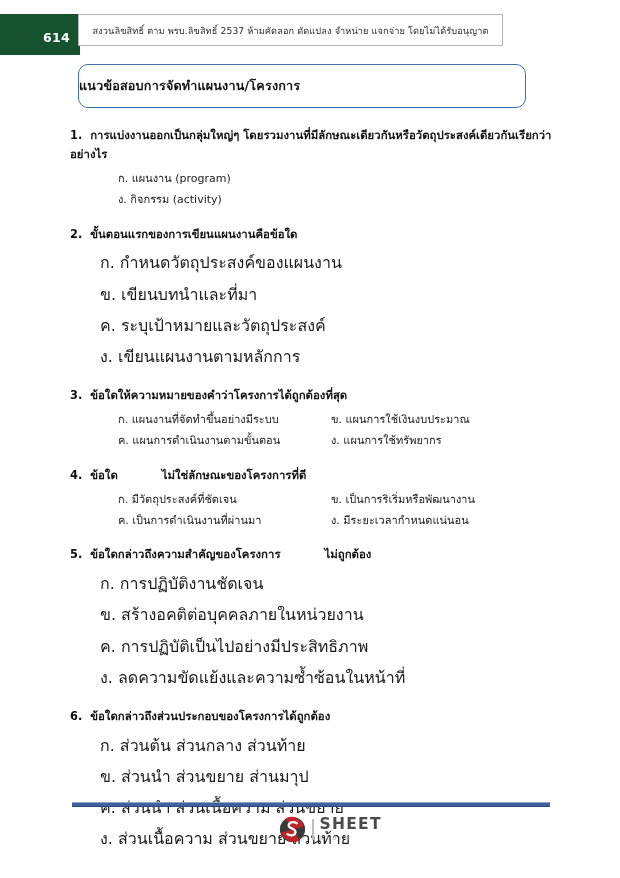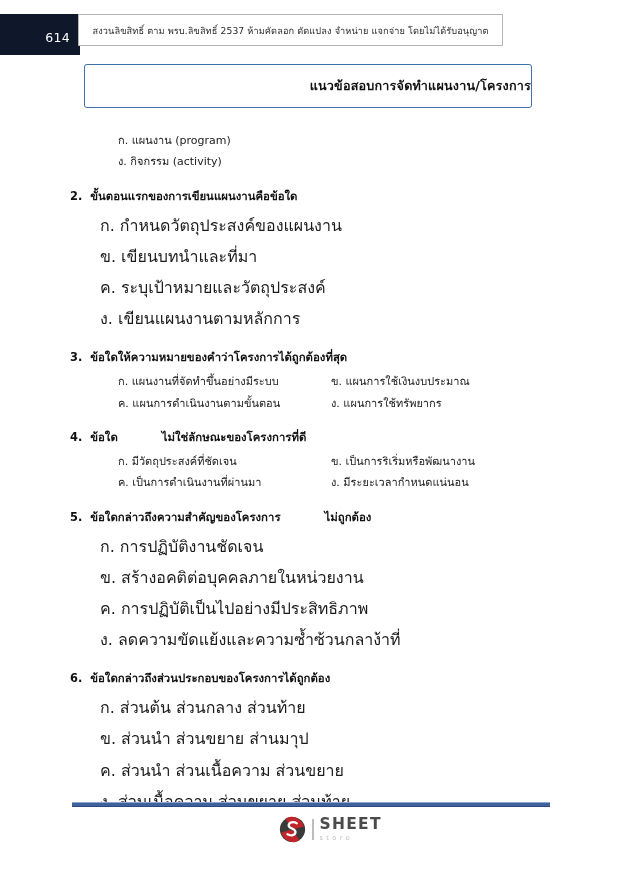--- a/index.html
+++ b/index.html
@@ -23,27 +23,28 @@
     left: 0;
     width: 620px;
     height: 62px;
   }
   .page-number-box {
     position: absolute;
     left: 0;
     top: 14px;
     width: 80px;
     height: 41px;
-    background: #0f172a;
+    background: #14532d;
     color: #ffffff;
     font-size: 12.5px;
     text-align: right;
     box-sizing: border-box;
     padding: 16px 10px 0 0;
     letter-spacing: .3px;
+    font-weight: bold;
   }
   .copyright-box {
     position: absolute;
     left: 78px;
     top: 14px;
     width: 425px;
     height: 32px;
     border: 1px solid #b5b5b5;
     background: #ffffff;
     box-sizing: border-box;
@@ -54,31 +55,31 @@
   .copyright-text {
     font-size: 9.2px;
     color: #2b2b2b;
     white-space: nowrap;
     letter-spacing: .1px;
   }
 
   
   .title-banner {
     position: absolute;
-    left: 84px;
+    left: 78px;
     top: 64px;
     width: 448px;
     height: 44px;
     border: 1.6px solid #3f6fad;
-    border-radius: 3px;
+    border-radius: 10px;
     background: #ffffff;
     box-sizing: border-box;
     display: flex;
     align-items: center;
-    justify-content: flex-end;
+    justify-content: flex-start;
   }
   .title-text {
     font-size: 12.6px;
     font-weight: bold;
     color: #111111;
     letter-spacing: .2px;
   }
 
   
   .content {
@@ -210,20 +211,21 @@
     <span class="copyright-text">สงวนลิขสิทธิ์ ตาม พรบ.ลิขสิทธิ์ 2537 ห้ามคัดลอก ดัดแปลง จำหน่าย แจกจ่าย โดยไม่ได้รับอนุญาต</span>
   </div>
 </div>
 
 <div class="title-banner">
   <span class="title-text">แนวข้อสอบการจัดทำแผนงาน/โครงการ</span>
 </div>
 
 <div class="content" id="question-list">
     <div class="question-block">
+      <div class="question-stem"><span class="q-num">1.</span>&nbsp;&nbsp;<span>การแบ่งงานออกเป็นกลุ่มใหญ่ๆ โดยรวมงานที่มีลักษณะเดียวกันหรือวัตถุประสงค์เดียวกันเรียกว่าอย่างไร</span></div>
       <div class="choices double">
         <div class="choice-grid-row">
           <span class="choice-cell col-a">ก. แผนงาน (program)</span>
         </div>
         <div class="choice-grid-row">
           <span class="choice-cell col-b">ง. กิจกรรม (activity)</span>
         </div>
       </div>
     </div>
     <div class="question-block">
@@ -260,21 +262,21 @@
           <span class="choice-cell col-b">ง.  มีระยะเวลากำหนดแน่นอน</span>
         </div>
       </div>
     </div>
     <div class="question-block">
       <div class="question-stem"><span class="q-num">5.</span>&nbsp;&nbsp;<span>ข้อใดกล่าวถึงความสำคัญของโครงการ</span><span class="q-underline">ไม่</span><span>ถูกต้อง</span></div>
       <div class="choices single">
         <div class="choice-row">ก.  การปฏิบัติงานชัดเจน</div>
         <div class="choice-row">ข.  สร้างอคติต่อบุคคลภายในหน่วยงาน</div>
         <div class="choice-row">ค.  การปฏิบัติเป็นไปอย่างมีประสิทธิภาพ</div>
-        <div class="choice-row">ง.  ลดความขัดแย้งและความซ้ำซ้วนกลาง้าที่</div>
+        <div class="choice-row">ง.  ลดความขัดแย้งและความซ้ำซ้อนในหน้าที่</div>
       </div>
     </div>
     <div class="question-block">
       <div class="question-stem"><span class="q-num">6.</span>&nbsp;&nbsp;<span>ข้อใดกล่าวถึงส่วนประกอบของโครงการได้ถูกต้อง</span></div>
       <div class="choices single">
         <div class="choice-row">ก.  ส่วนต้น  ส่วนกลาง  ส่วนท้าย</div>
         <div class="choice-row">ข.  ส่วนนำ  ส่วนขยาย  ส่านมาุป</div>
         <div class="choice-row">ค.  ส่วนนำ  ส่วนเนื้อความ  ส่วนขยาย</div>
         <div class="choice-row">ง.  ส่วนเนื้อความ  ส่วนขยาย  ส่วนท้าย</div>
       </div>

